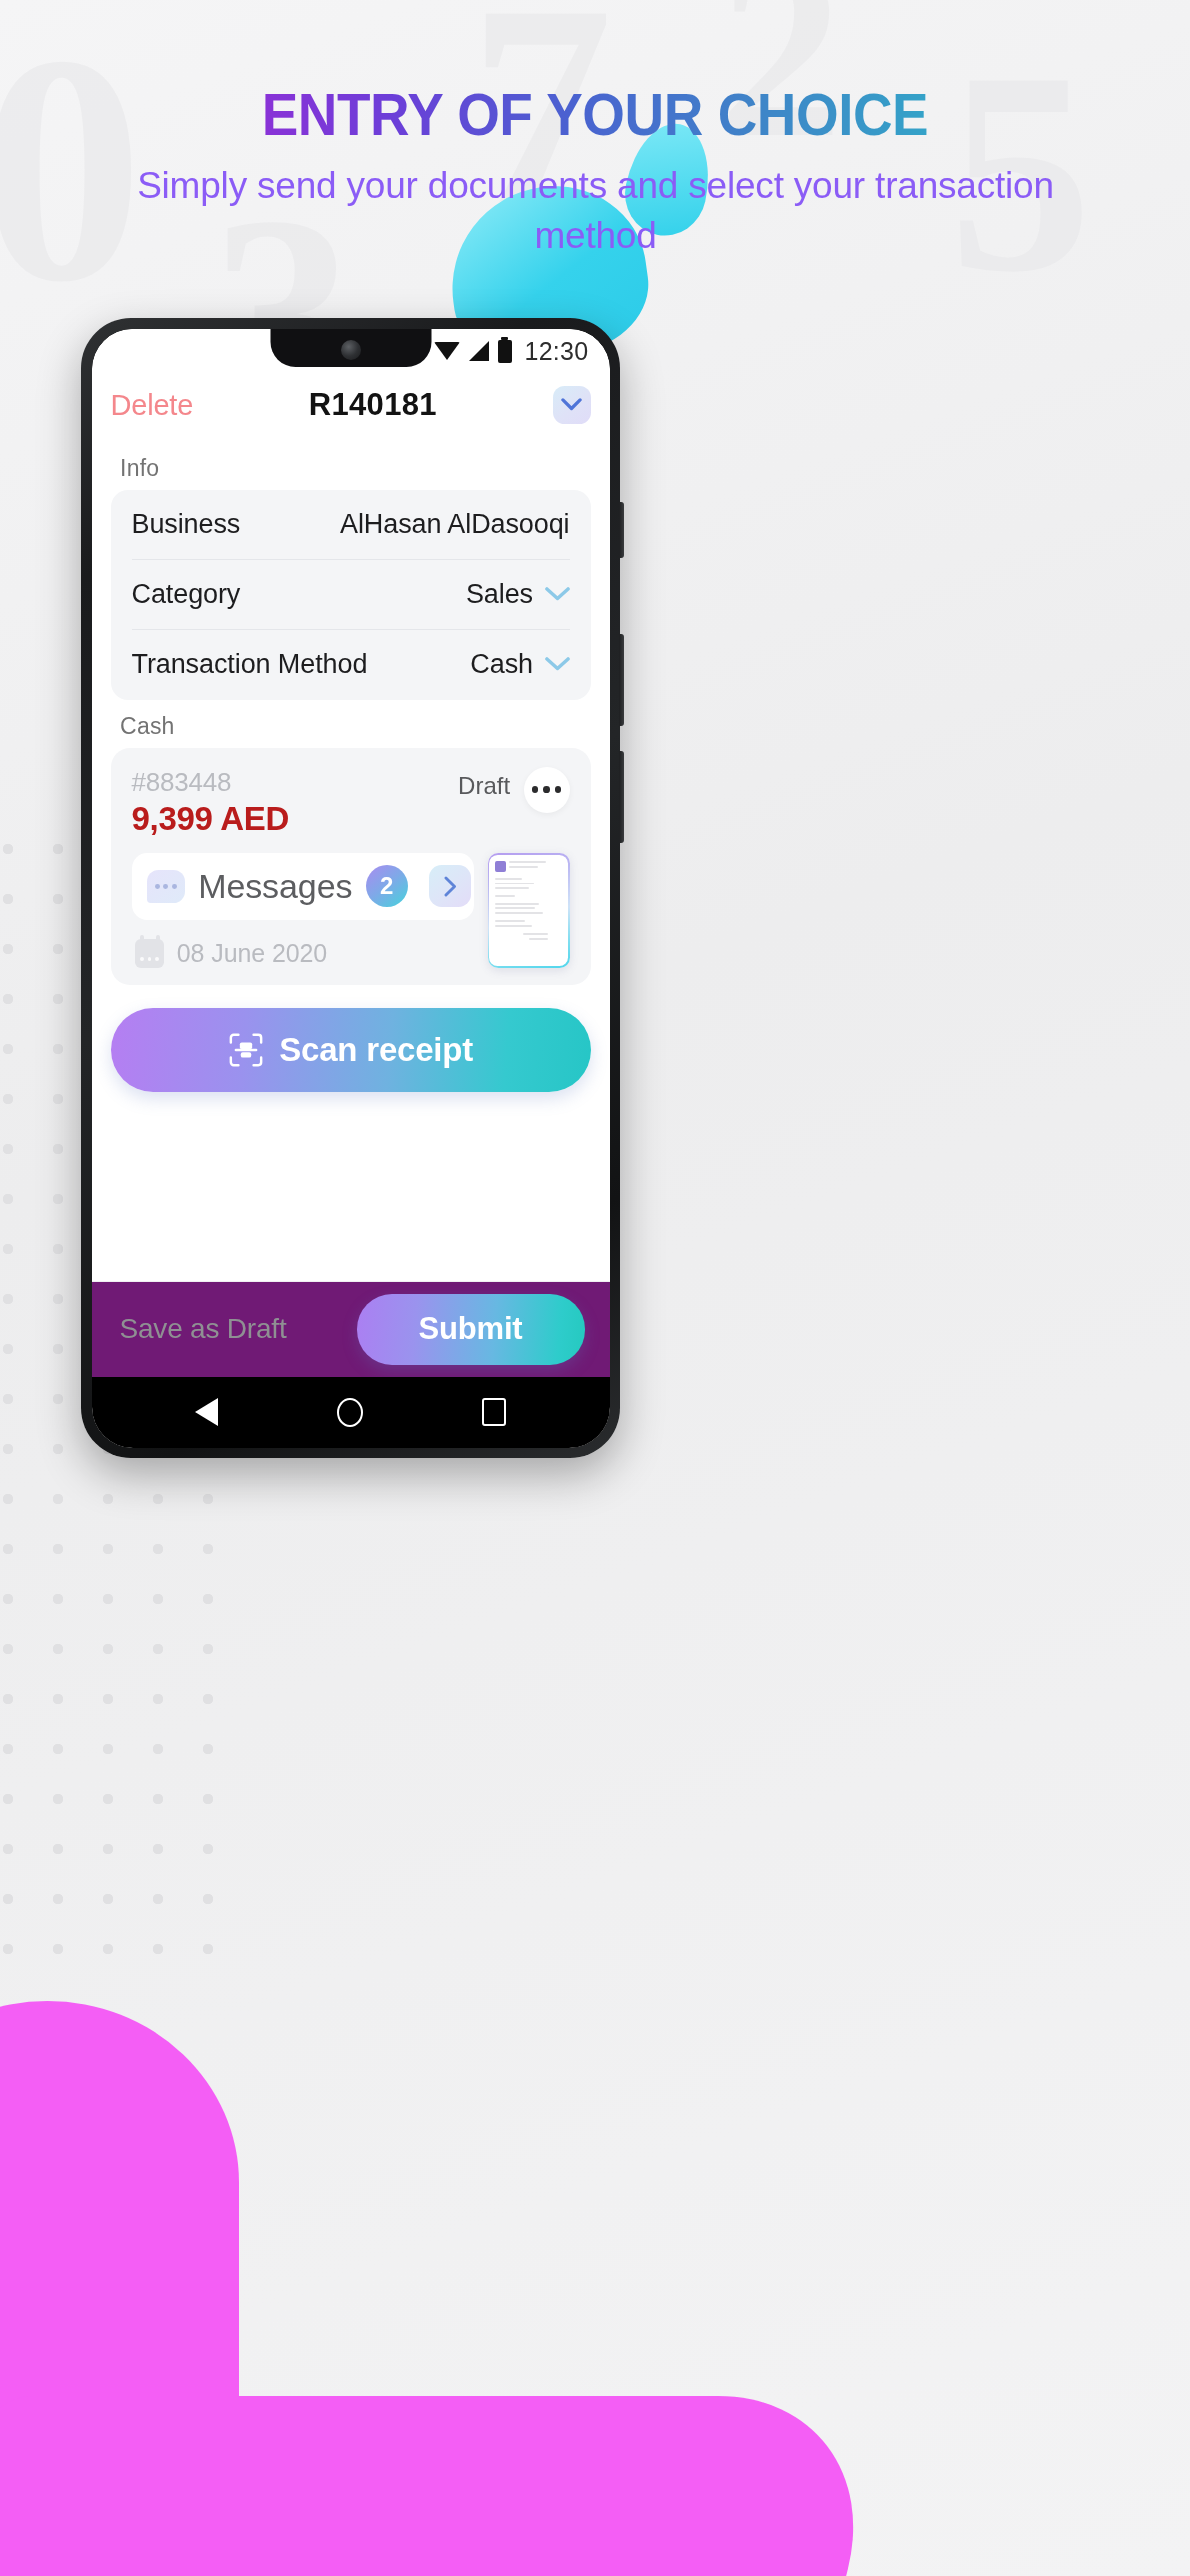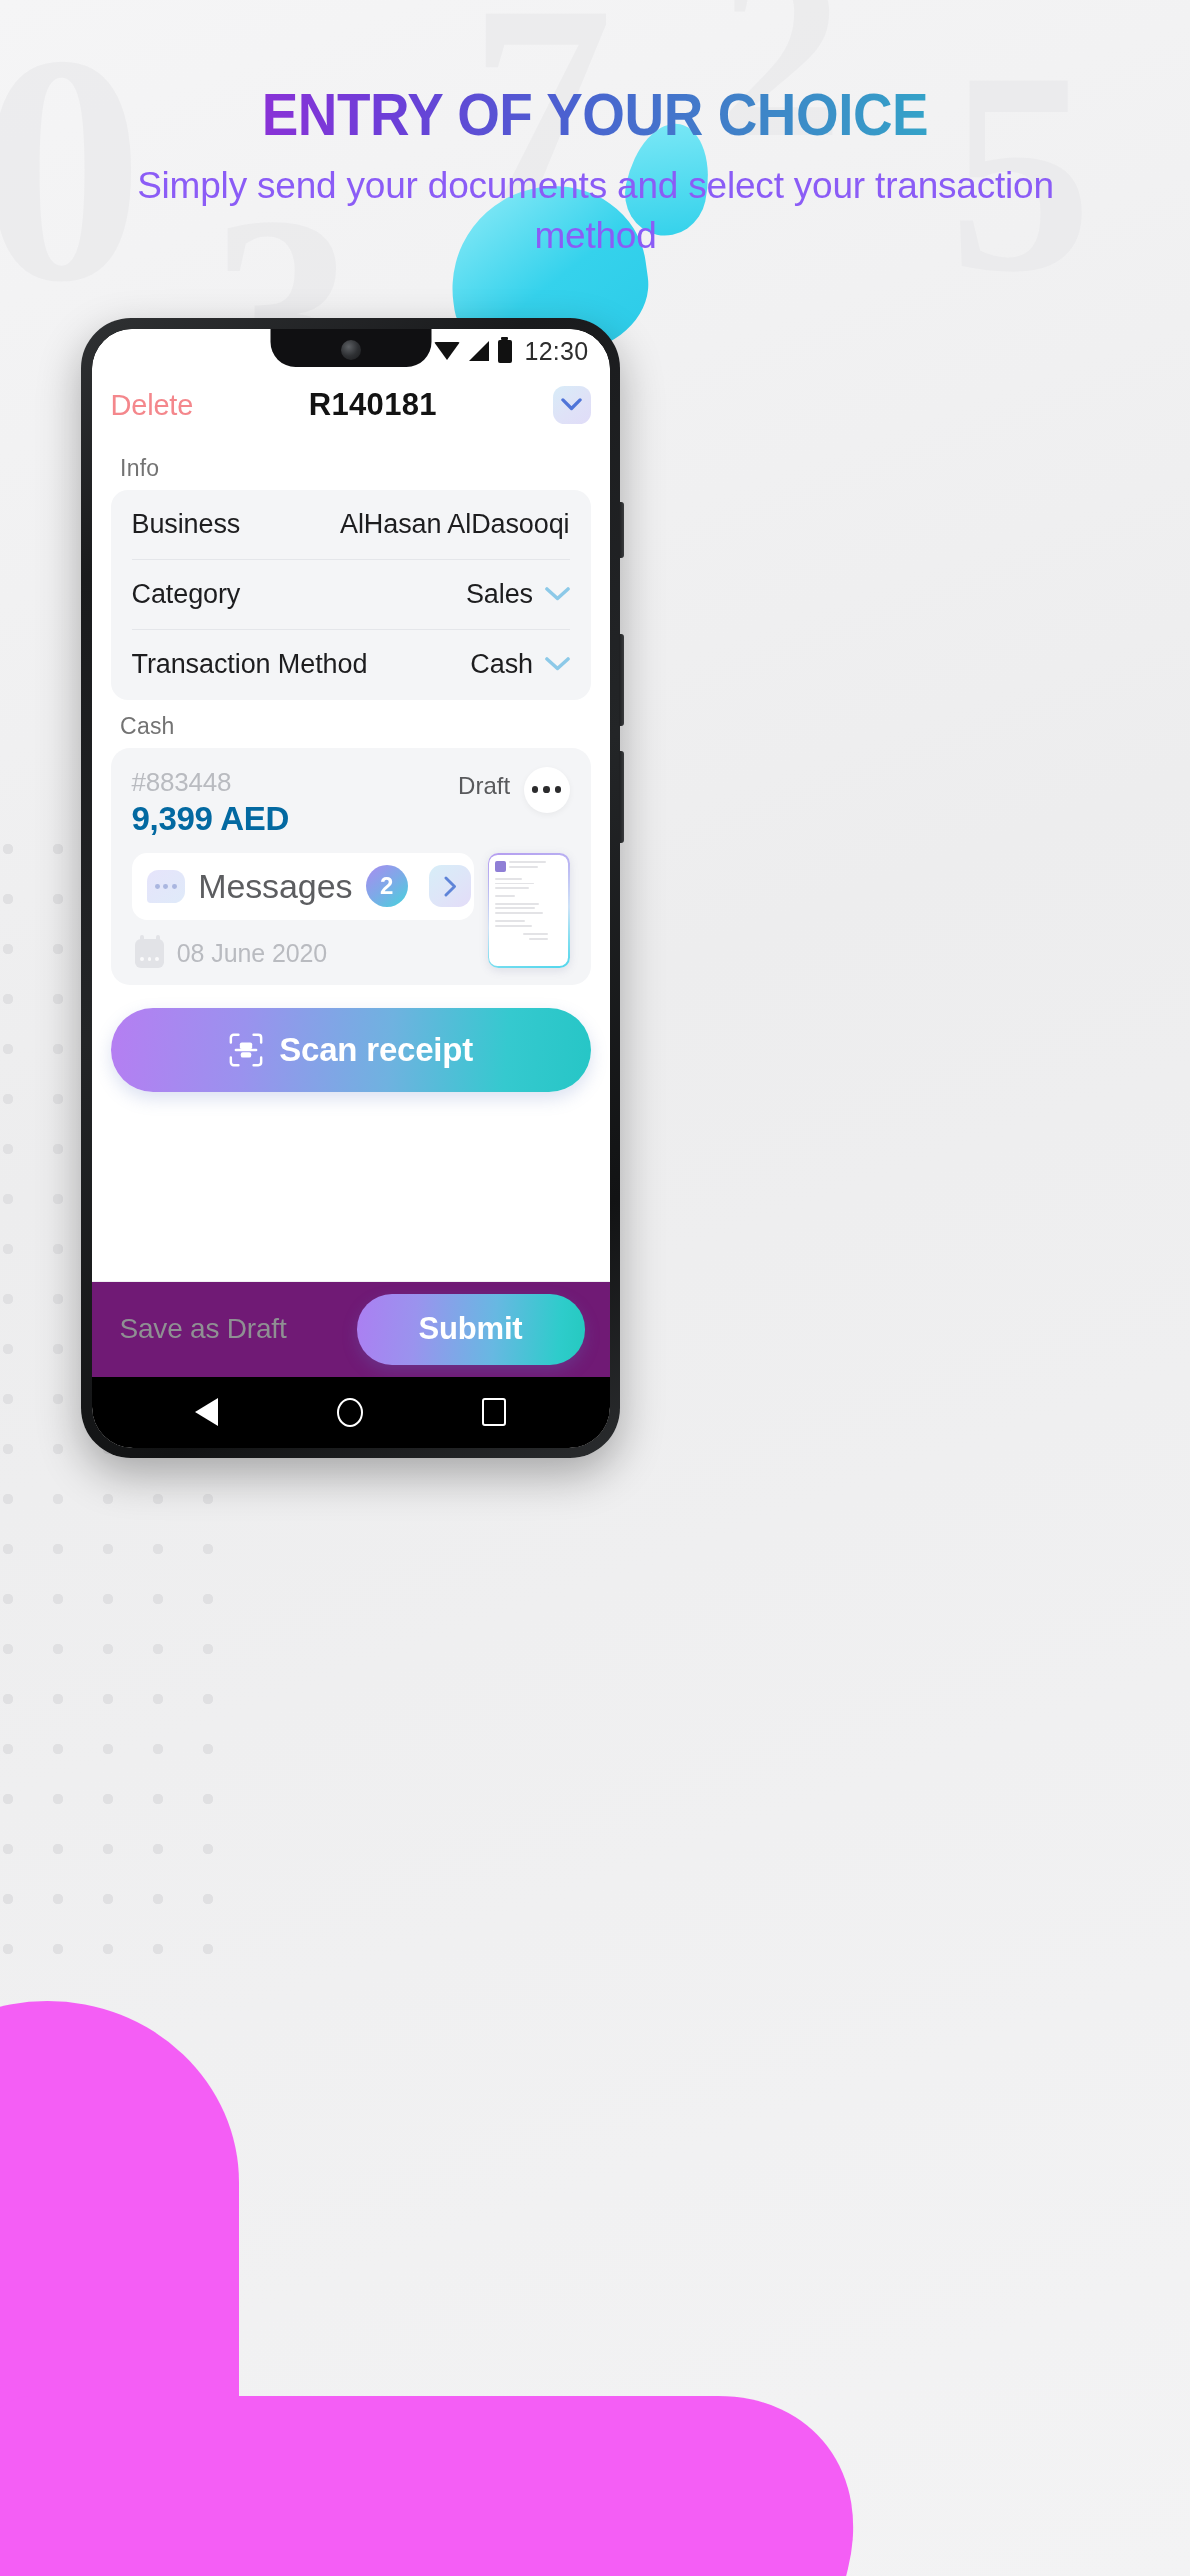--- a/index.html
+++ b/index.html
@@ -337,21 +337,21 @@
     justify-content: space-between;
   }
   .item-num {
     font-size: 26px;
     color: #b9bbc0;
     letter-spacing: -0.2px;
   }
   .item-amount {
     font-size: 33px;
     font-weight: bold;
-    color: #0369a1;
+    color: #b91c1c;
     margin-top: 1.9px;
     letter-spacing: -0.3px;
   }
   .item-status {
     font-size: 24px;
     color: #58595c;
     margin-top: 5.8px;
     margin-right: 13.4px;
   }
   .btn-more {

